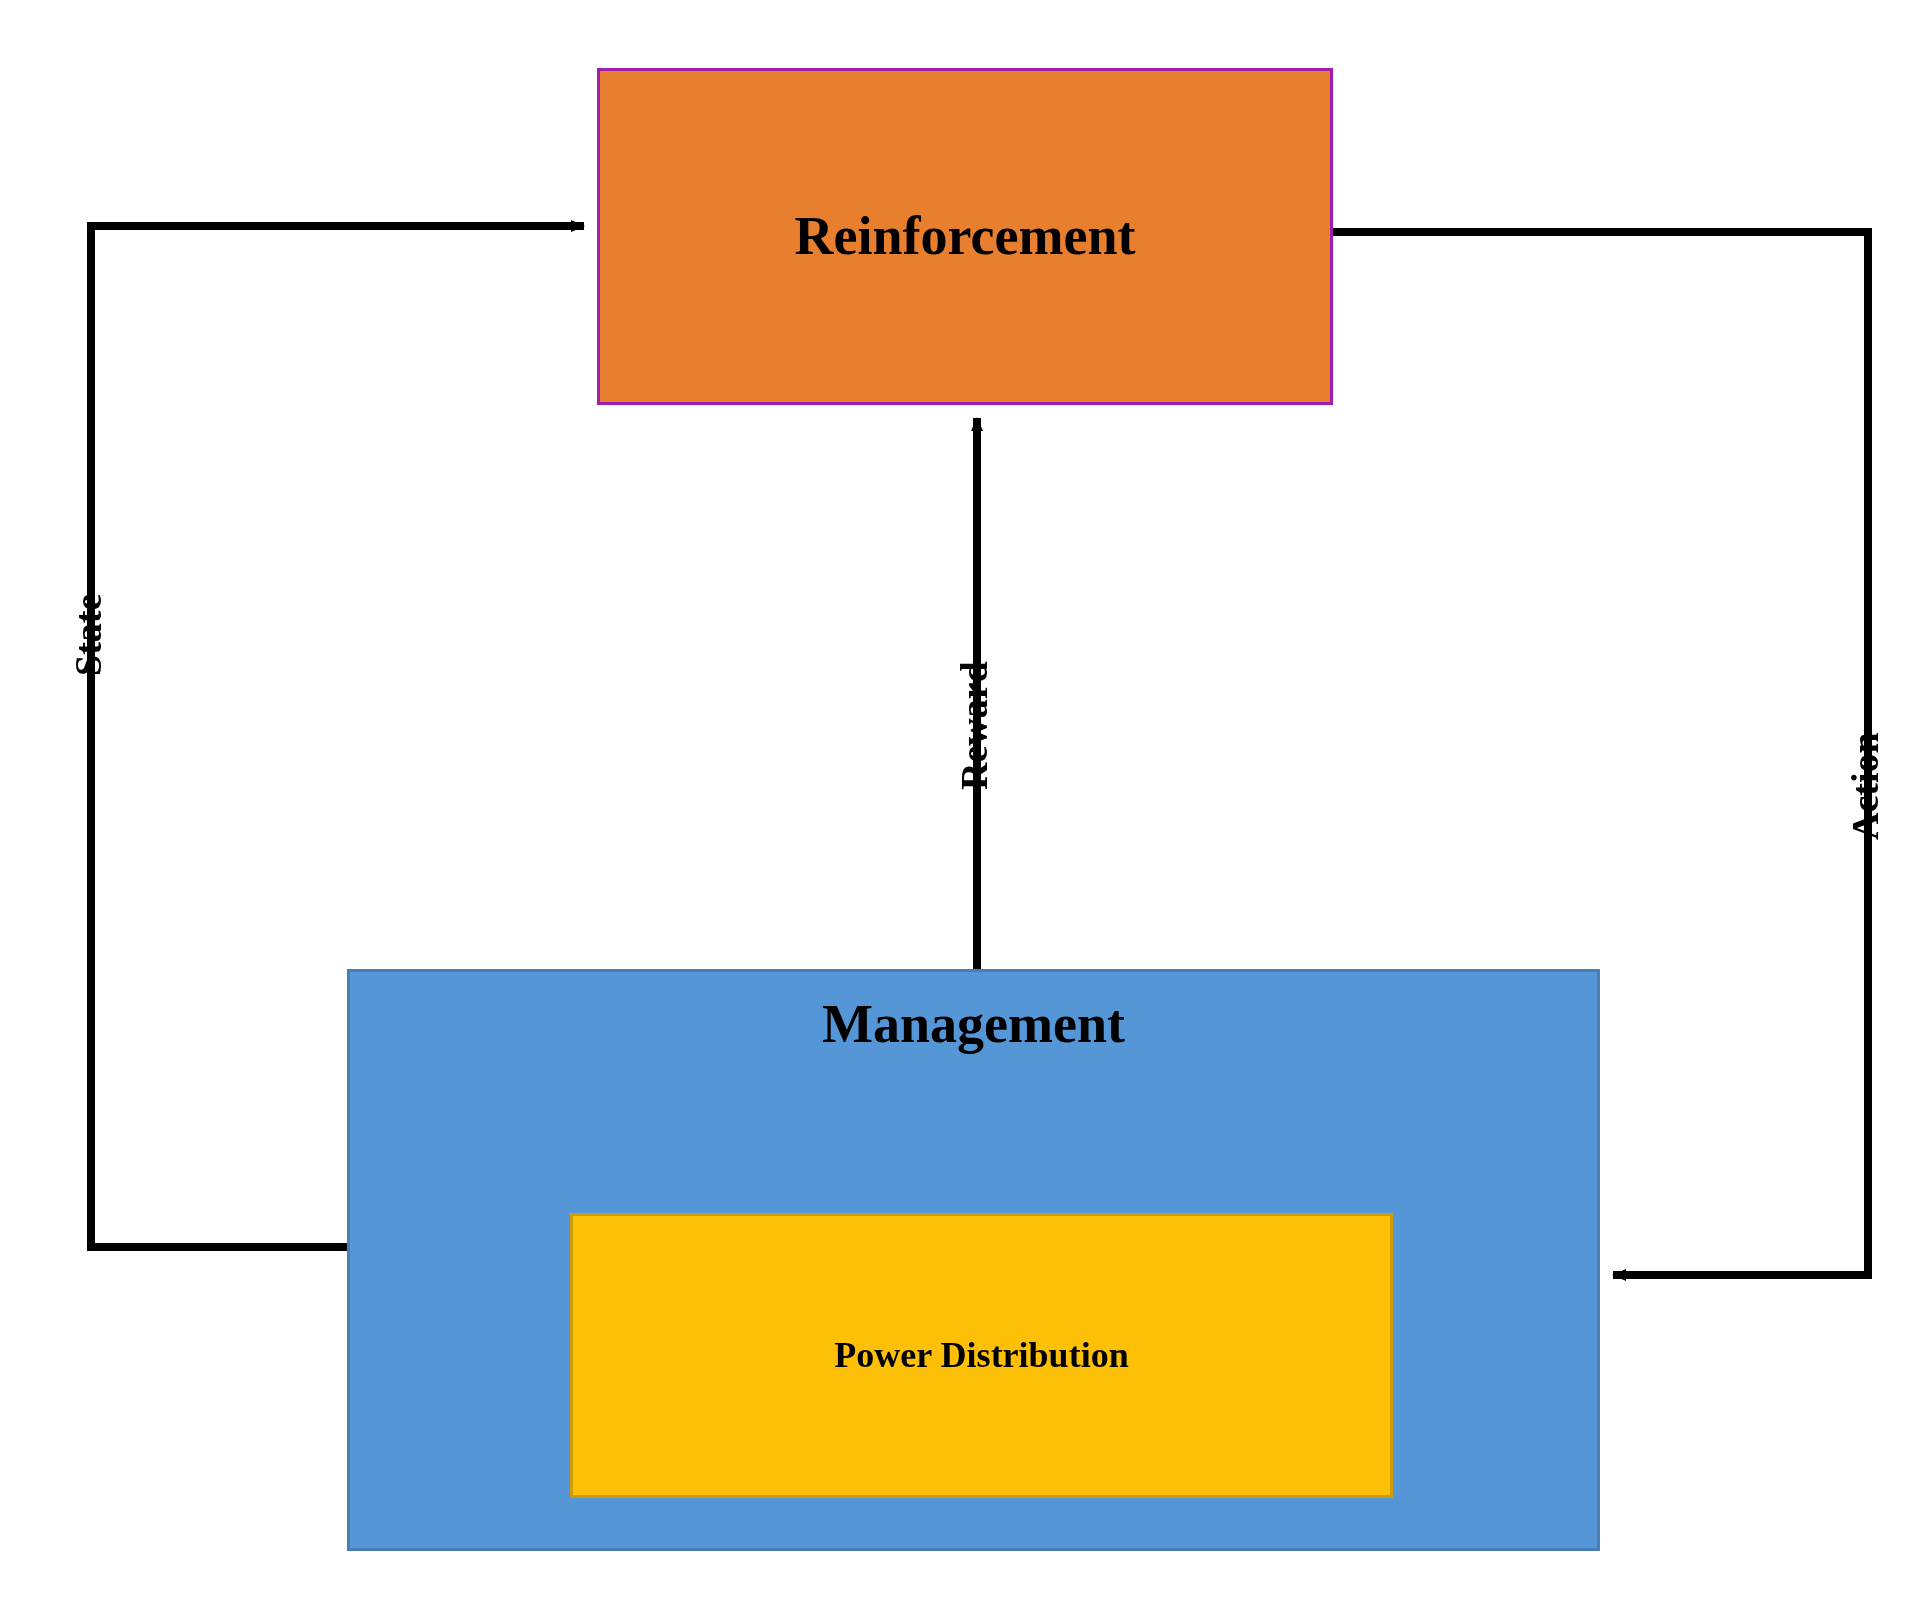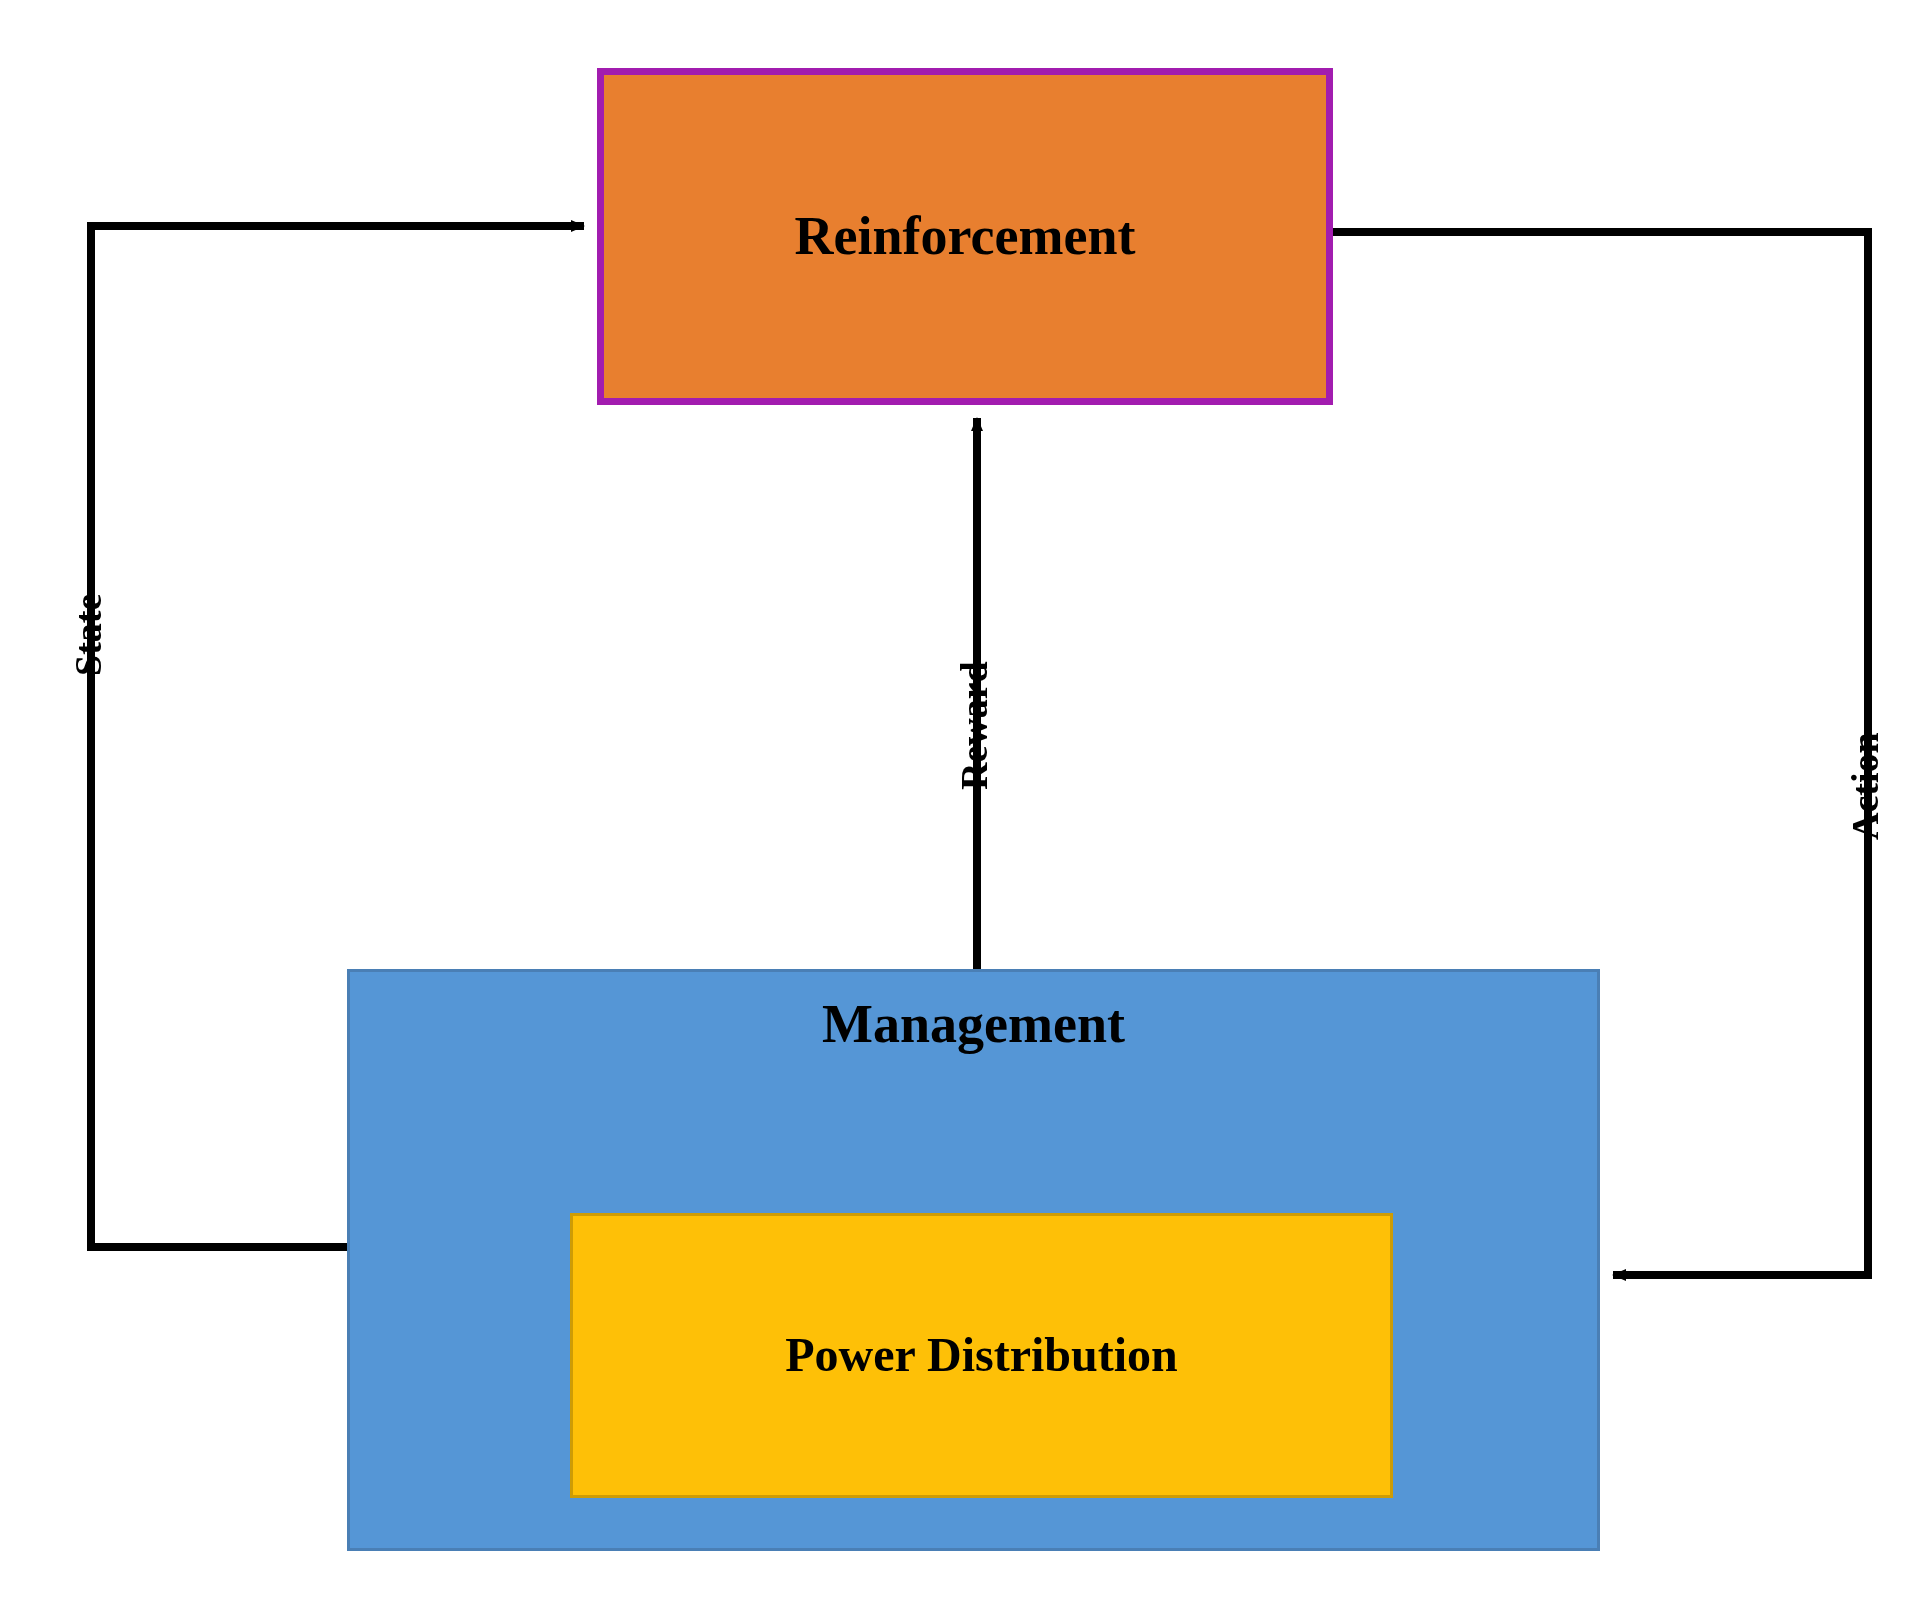--- a/index.html
+++ b/index.html
@@ -37,21 +37,21 @@
     line-height: 1.28;
   }
 
   
   #agent-node {
     left: 597px;
     top: 68px;
     width: 736px;
     height: 337px;
     background: #E87F2F;
-    border: 7px solid #a21caf;
+    border: 3px solid #a21caf;
     justify-content: center;
     font-size: 54px;
     padding: 0 14px;
   }
   #agent-node .line { white-space: nowrap; }
 
   
   #environment-node {
     left: 347px;
     top: 969px;
@@ -74,21 +74,21 @@
     box-sizing: border-box;
     background: #FEC007;
     border: 3px solid #CE9C05;
     display: flex;
     flex-direction: column;
     align-items: center;
     justify-content: center;
     text-align: center;
     color: #000000;
     font-weight: bold;
-    font-size: 48px;
+    font-size: 36px;
     line-height: 1.30;
   }
   #pdms-node .line { white-space: nowrap; }
 
   
   .edge-label {
     position: absolute;
     color: #000000;
     font-weight: bold;
     font-size: 38px;

